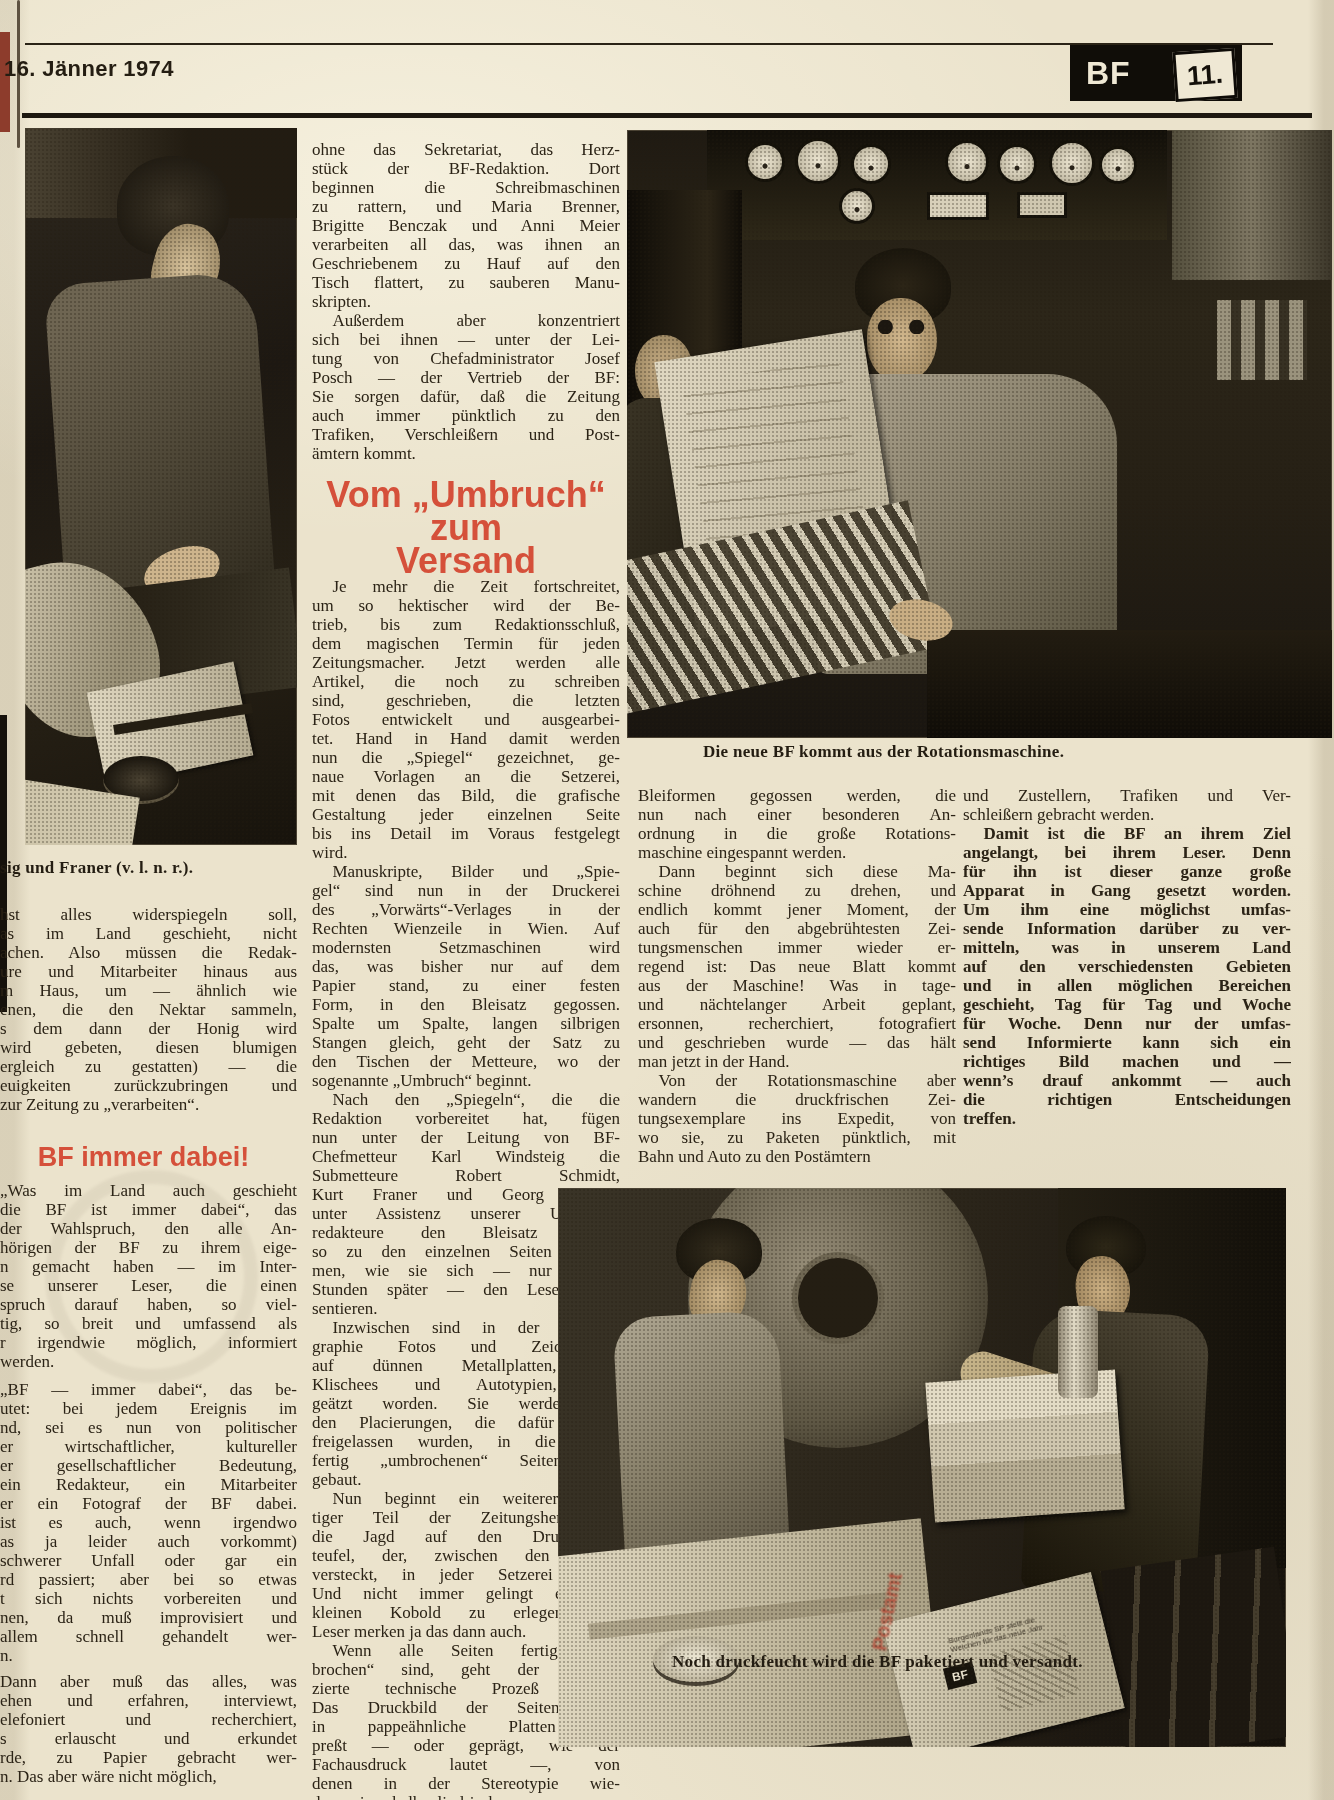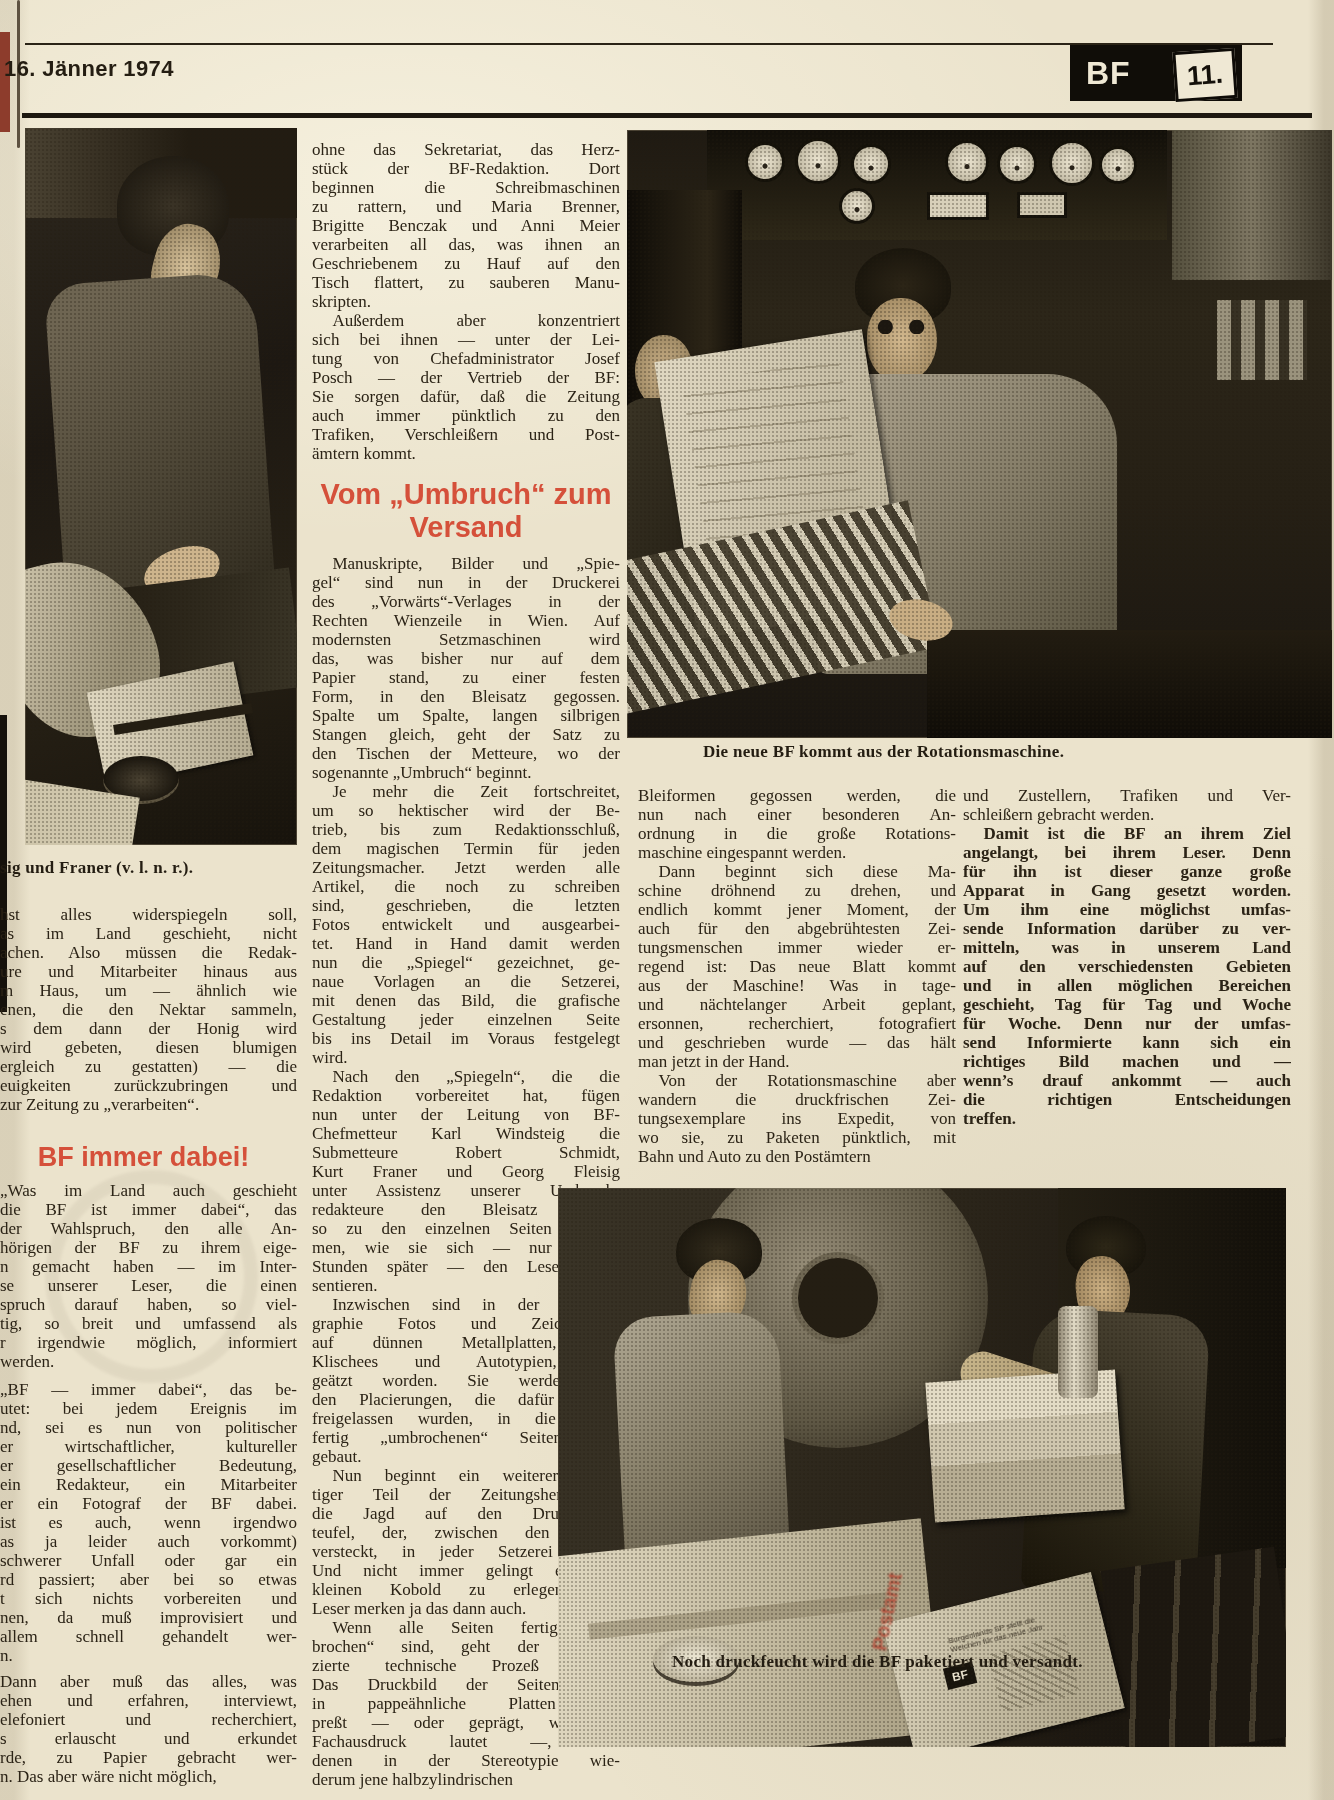--- a/index.html
+++ b/index.html
@@ -179,54 +179,54 @@
   <div class="ind">
       <div class="jl">Außerdem aber konzentriert</div>
       <div class="jl">sich bei ihnen — unter der Lei-</div>
       <div class="jl">tung von Chefadministrator Josef</div>
       <div class="jl">Posch — der Vertrieb der BF:</div>
       <div class="jl">Sie sorgen dafür, daß die Zeitung</div>
       <div class="jl">auch immer pünktlich zu den</div>
       <div class="jl">Trafiken, Verschleißern und Post-</div>
       <div class="jl last">ämtern kommt.</div>
     </div>
-  <div class="redhead" style="font-size:29px;line-height:33px;margin:15px 0 10px 0;">
+  <div class="redhead" style="font-size:36px;line-height:33px;margin:15px 0 0 0;">
     <div>Vom „Umbruch“ zum</div>
     <div>Versand</div>
   </div>
-  <div class="ind">
-      <div class="jl">Manuskripte, Bilder und „Spie-</div>
-      <div class="jl">gel“ sind nun in der Druckerei</div>
-      <div class="jl">des „Vorwärts“-Verlages in der</div>
-      <div class="jl">Rechten Wienzeile in Wien. Auf</div>
-      <div class="jl">modernsten Setzmaschinen wird</div>
-      <div class="jl">das, was bisher nur auf dem</div>
-      <div class="jl">Papier stand, zu einer festen</div>
-      <div class="jl">Form, in den Bleisatz gegossen.</div>
-      <div class="jl">Spalte um Spalte, langen silbrigen</div>
-      <div class="jl">Stangen gleich, geht der Satz zu</div>
-      <div class="jl">den Tischen der Metteure, wo der</div>
-      <div class="jl last">sogenannte „Umbruch“ beginnt.</div>
-    </div>
   <div class="ind">
       <div class="jl">Je mehr die Zeit fortschreitet,</div>
       <div class="jl">um so hektischer wird der Be-</div>
       <div class="jl">trieb, bis zum Redaktionsschluß,</div>
       <div class="jl">dem magischen Termin für jeden</div>
       <div class="jl">Zeitungsmacher. Jetzt werden alle</div>
       <div class="jl">Artikel, die noch zu schreiben</div>
       <div class="jl">sind, geschrieben, die letzten</div>
       <div class="jl">Fotos entwickelt und ausgearbei-</div>
       <div class="jl">tet. Hand in Hand damit werden</div>
       <div class="jl">nun die „Spiegel“ gezeichnet, ge-</div>
       <div class="jl">naue Vorlagen an die Setzerei,</div>
       <div class="jl">mit denen das Bild, die grafische</div>
       <div class="jl">Gestaltung jeder einzelnen Seite</div>
       <div class="jl">bis ins Detail im Voraus festgelegt</div>
       <div class="jl last">wird.</div>
+    </div>
+  <div class="ind">
+      <div class="jl">Manuskripte, Bilder und „Spie-</div>
+      <div class="jl">gel“ sind nun in der Druckerei</div>
+      <div class="jl">des „Vorwärts“-Verlages in der</div>
+      <div class="jl">Rechten Wienzeile in Wien. Auf</div>
+      <div class="jl">modernsten Setzmaschinen wird</div>
+      <div class="jl">das, was bisher nur auf dem</div>
+      <div class="jl">Papier stand, zu einer festen</div>
+      <div class="jl">Form, in den Bleisatz gegossen.</div>
+      <div class="jl">Spalte um Spalte, langen silbrigen</div>
+      <div class="jl">Stangen gleich, geht der Satz zu</div>
+      <div class="jl">den Tischen der Metteure, wo der</div>
+      <div class="jl last">sogenannte „Umbruch“ beginnt.</div>
     </div>
   <div class="ind">
       <div class="jl">Nach den „Spiegeln“, die die</div>
       <div class="jl">Redaktion vorbereitet hat, fügen</div>
       <div class="jl">nun unter der Leitung von BF-</div>
       <div class="jl">Chefmetteur Karl Windsteig die</div>
       <div class="jl">Submetteure Robert Schmidt,</div>
       <div class="jl">Kurt Franer und Georg Fleisig</div>
       <div class="jl">unter Assistenz unserer Umbruch-</div>
       <div class="jl">redakteure den Bleisatz bereits</div>

